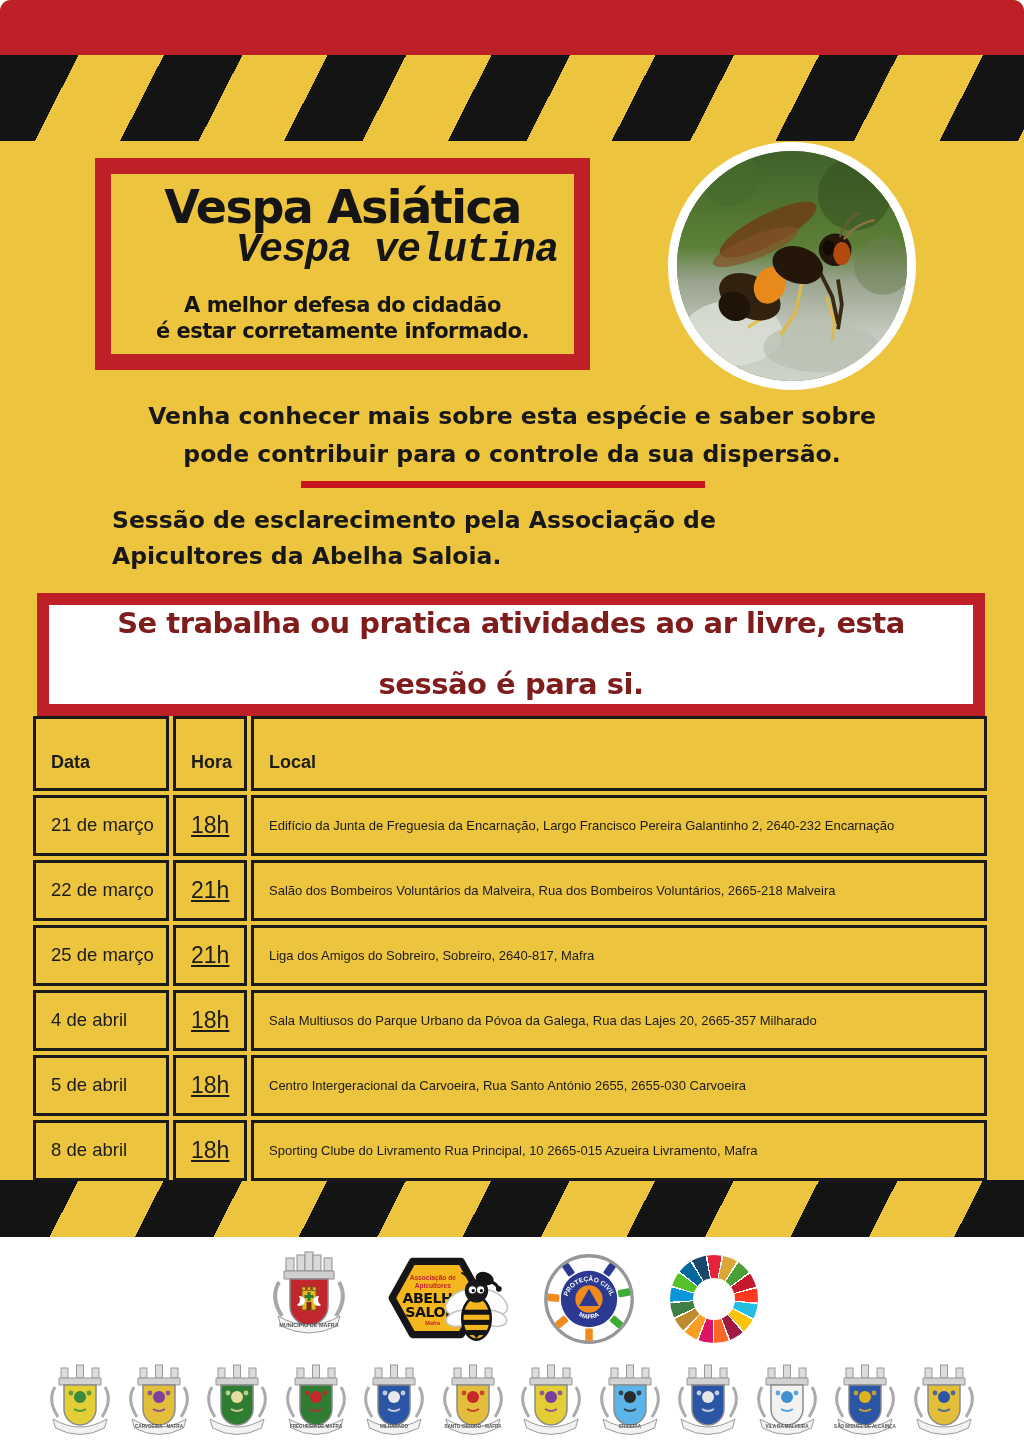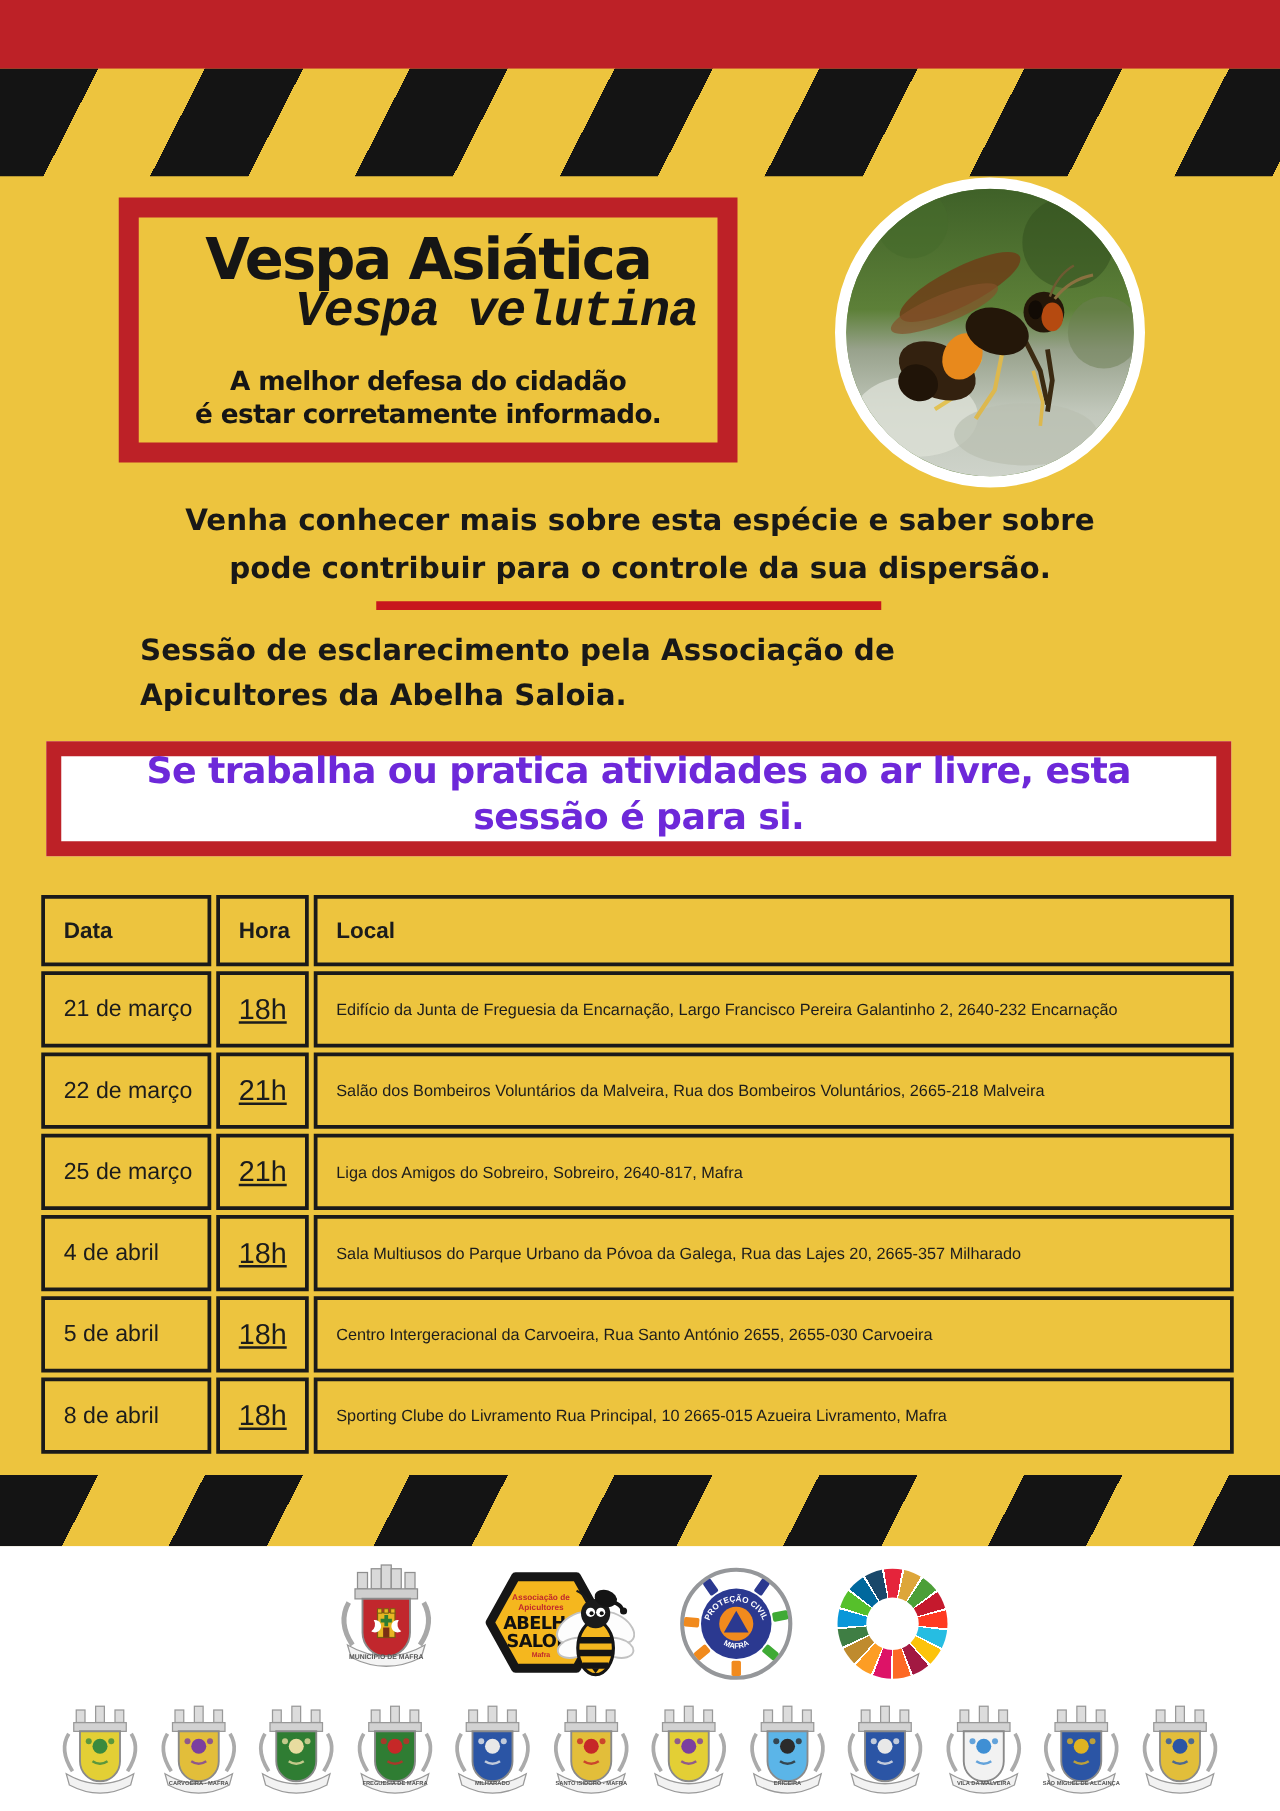--- a/index.html
+++ b/index.html
@@ -1,17 +1,17 @@
 <!DOCTYPE html>
 <html><head>
 <meta charset="utf-8">
 <style>
   html,body{margin:0;padding:0;background:#fff;}
   .page{position:relative;width:1024px;height:1449px;background:#ffffff;overflow:hidden;
-        font-family:"Liberation Sans",sans-serif;color:#1a1a1a;}
+        font-family:"Liberation Sans",sans-serif;color:#1a1a1a;border-radius:11px;}
   .yellow-bg{position:absolute;left:0;top:0;width:1024px;height:1237px;background:#edc43e;}
   .red-topbar{position:absolute;left:0;top:0;width:1024px;height:55px;background:#bd2127;}
   .hazard{position:absolute;left:0;width:1024px;
           background:repeating-linear-gradient(117deg,#141414 0 70px,#edc43e 70px 146px);}
   .hazard-top{top:55px;height:86px;}
   .hazard-bottom{top:1180px;height:57px;}
 
   .title-box{position:absolute;left:95px;top:158px;width:495px;height:212px;box-sizing:border-box;
              border:16px solid #bd2127;background:#edc43e;display:flex;flex-direction:column;
              justify-content:center;align-items:center;}
@@ -25,29 +25,29 @@
   .photo-circle{position:absolute;left:668px;top:142px;width:248px;height:248px;border-radius:50%;
                 border:9px solid #ffffff;box-sizing:border-box;overflow:hidden;background:#5d8038;}
   .photo-circle svg{display:block;width:100%;height:100%;}
 
   .intro{position:absolute;left:112px;top:398px;width:800px;text-align:center;
          font-family:"DejaVu Sans",sans-serif;font-weight:700;font-size:23.5px;color:#181818;line-height:1.6;}
   .divider{position:absolute;left:301px;top:481px;width:404px;height:7px;background:#c8161d;}
   .session{position:absolute;left:112px;top:502px;width:800px;text-align:left;
            font-family:"DejaVu Sans",sans-serif;font-weight:700;font-size:23.5px;color:#181818;line-height:1.55;}
 
-  .highlight{position:absolute;left:37px;top:593px;width:948px;height:92px;box-sizing:border-box;
+  .highlight{position:absolute;left:37px;top:593px;width:948px;height:123px;box-sizing:border-box;
              border:12px solid #bd2127;background:#ffffff;display:flex;flex-direction:column;
-             justify-content:flex-end;text-align:center;font-family:"DejaVu Sans",sans-serif;
-             font-weight:800;font-size:29px;color:#6d28d9;line-height:1.3;letter-spacing:-0.5px;}
+             justify-content:space-between;text-align:center;font-family:"DejaVu Sans",sans-serif;
+             font-weight:800;font-size:29px;color:#7f1d1d;line-height:1.3;letter-spacing:-0.5px;}
 
   .table-wrap{position:absolute;left:29px;top:712px;width:962px;}
   table{border-collapse:separate;border-spacing:4px;width:100%;table-layout:fixed;}
   th,td{border:3px solid #1a1a1a;background:transparent;vertical-align:middle;color:#1c1c1c;}
-  th{text-align:left;font-size:18px;font-weight:700;padding:15px 8px 15px 15px;
+  th{text-align:left;font-size:18px;font-weight:700;padding:33px 8px 15px 15px;
      font-family:"Liberation Sans",sans-serif;}
   td{font-size:13px;line-height:1.35;padding:12px 12px 12px 15px;}
   td.cell-date{font-size:18.5px;}
   td.cell-hora{font-size:23px;text-decoration:underline;}
 
   .footer{position:absolute;left:0;top:1237px;width:1024px;height:212px;background:#ffffff;}
   .logos{position:absolute;left:0;top:6px;width:1024px;height:112px;display:flex;
          justify-content:center;align-items:center;gap:34px;}
   .sdg-wheel{width:88px;height:88px;border-radius:50%;position:relative;}
   .sdg-hole{position:absolute;inset:23px;background:#ffffff;border-radius:50%;}

